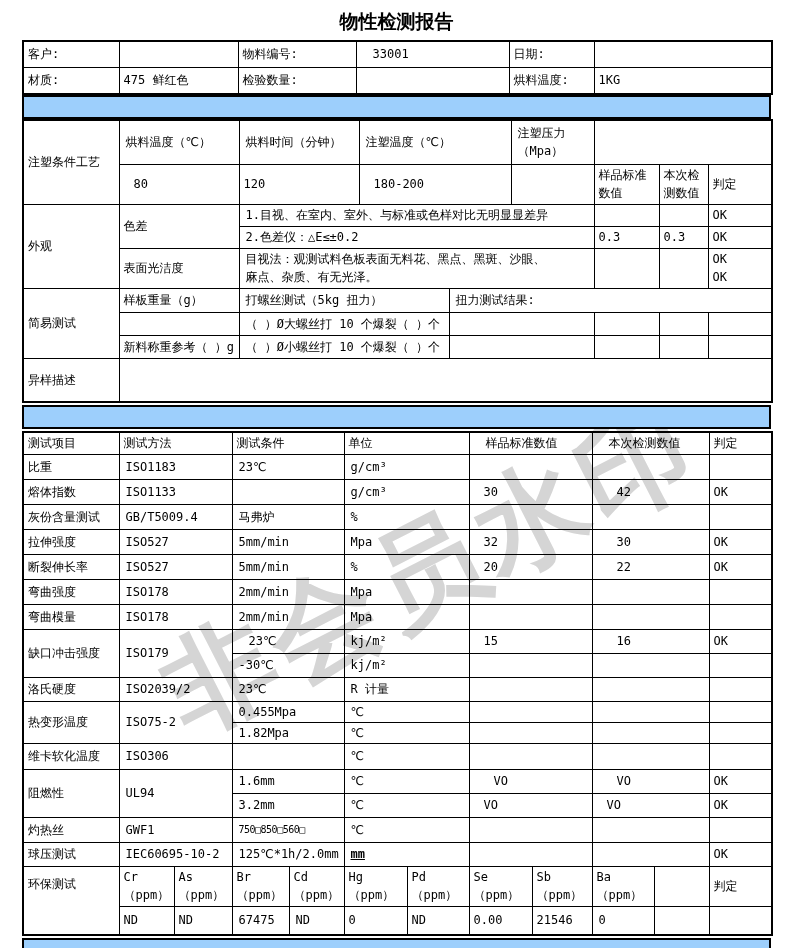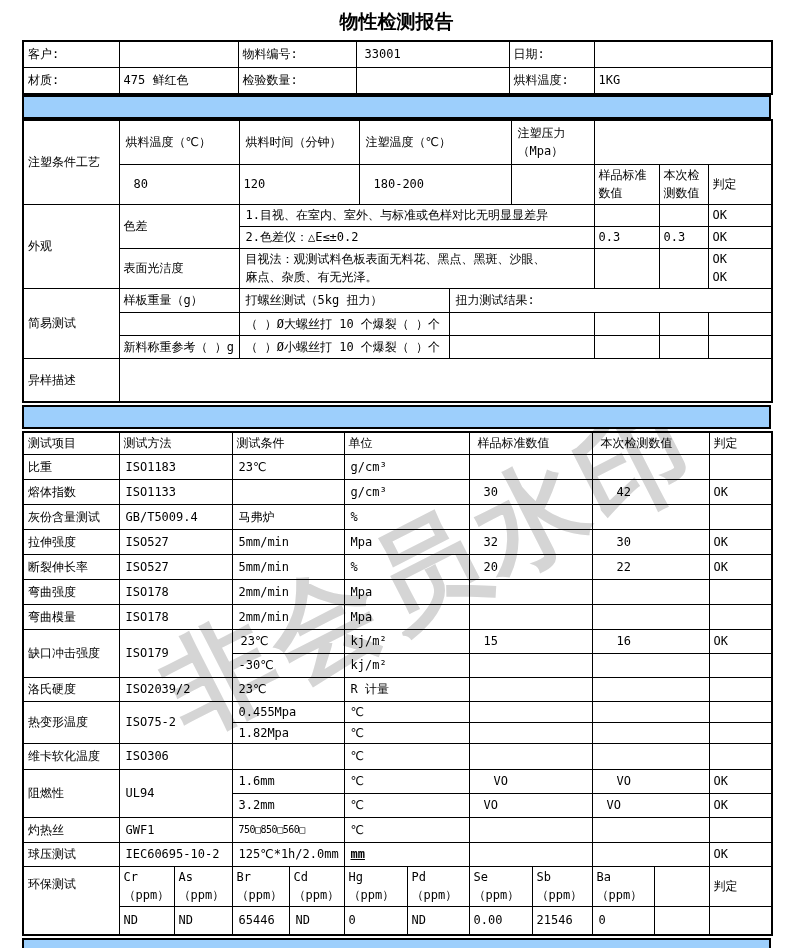--- a/index.html
+++ b/index.html
@@ -23,21 +23,21 @@
   }
   table{border-collapse:collapse;table-layout:fixed;width:749px;border:2px solid #000;background:transparent;}
   td{
     border:1px solid #000;padding:0 4px;vertical-align:middle;
     white-space:pre-line;overflow:hidden;line-height:1.5;
   }
   .bar{height:20px;background:#9DCFFC;border:2px solid #000;}
   .gap2{height:2px;}
   .tc{text-align:left;}
   .pl6{padding-left:6px;}
-  .pl8{padding-left:8px;}
+  .pl8{padding-left:16px;}
   .pl14{padding-left:14px;}
   .pl24{padding-left:24px;}
   .small{font-size:10px;letter-spacing:-0.5px;}
   .b{font-weight:bold;text-decoration:underline;}
   .vtop{vertical-align:top;padding-top:8px;}
 </style>
 </head>
 <body>
 
 <div class="watermark">非会员水印</div>
@@ -359,21 +359,21 @@
       <td class="tc"><div>Pd</div><div>（ppm）</div></td>
       <td class="tc"><div>Se</div><div>（ppm）</div></td>
       <td class="tc"><div>Sb</div><div>（ppm）</div></td>
       <td class="tc"><div>Ba</div><div>（ppm）</div></td>
       <td></td>
       <td class="tc">判定</td>
     </tr>
     <tr style="height:29px">
       <td class="tc">ND</td>
       <td class="tc">ND</td>
-      <td class="pl6">65446</td>
+      <td class="pl6">67475</td>
       <td class="pl6">ND</td>
       <td class="tc">0</td>
       <td class="tc">ND</td>
       <td class="tc">0.00</td>
       <td class="tc">21546</td>
       <td class="pl6">0</td>
       <td></td>
       <td></td>
     </tr>
   </tbody>

